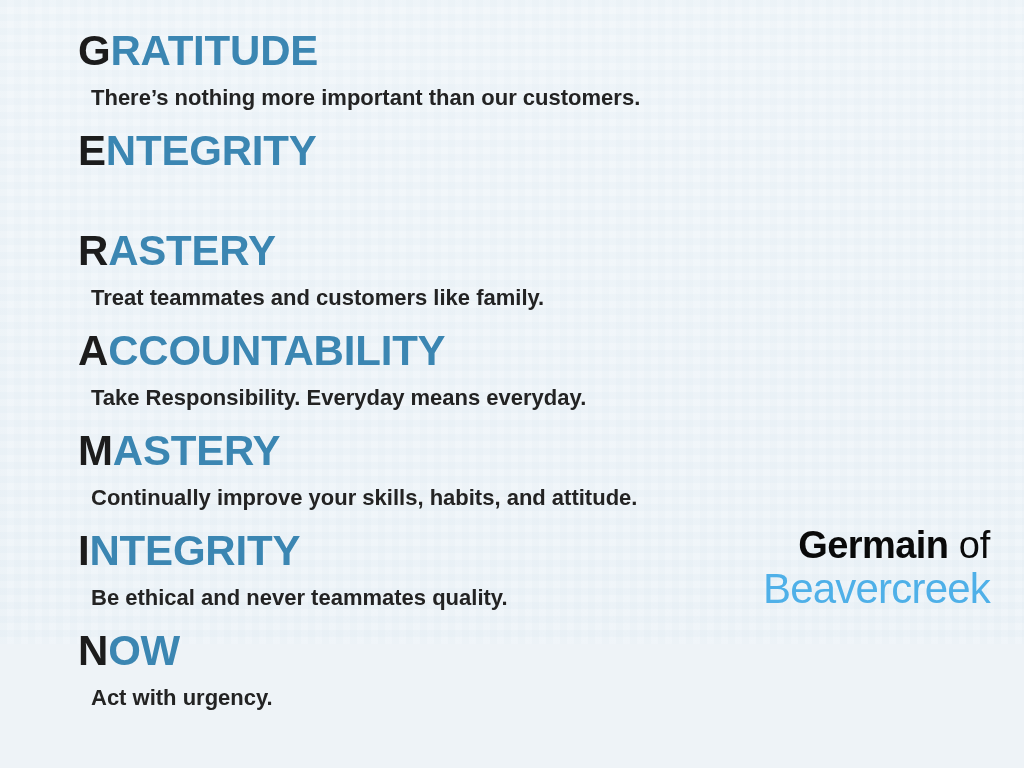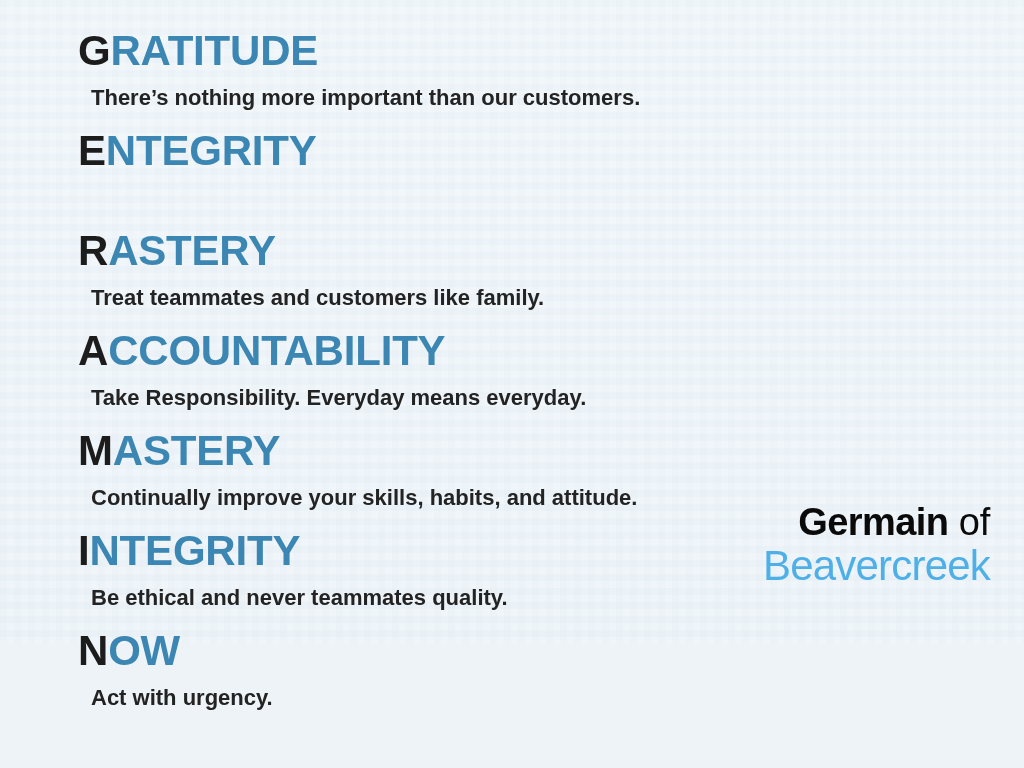--- a/index.html
+++ b/index.html
@@ -75,21 +75,21 @@
     line-height: 1.15;
     margin: 13px;
     color: #232323;
     white-space: nowrap;
   }
 
   
   #logo {
     position: absolute;
     right: 34px;
-    bottom: 56px;
+    bottom: 33px;
     z-index: 5;
     text-align: right;
     line-height: 1.0;
   }
   .logo-line1 {
     font-size: 38px;
     line-height: 1.08;
     white-space: nowrap;
   }
   .logo-brand {

